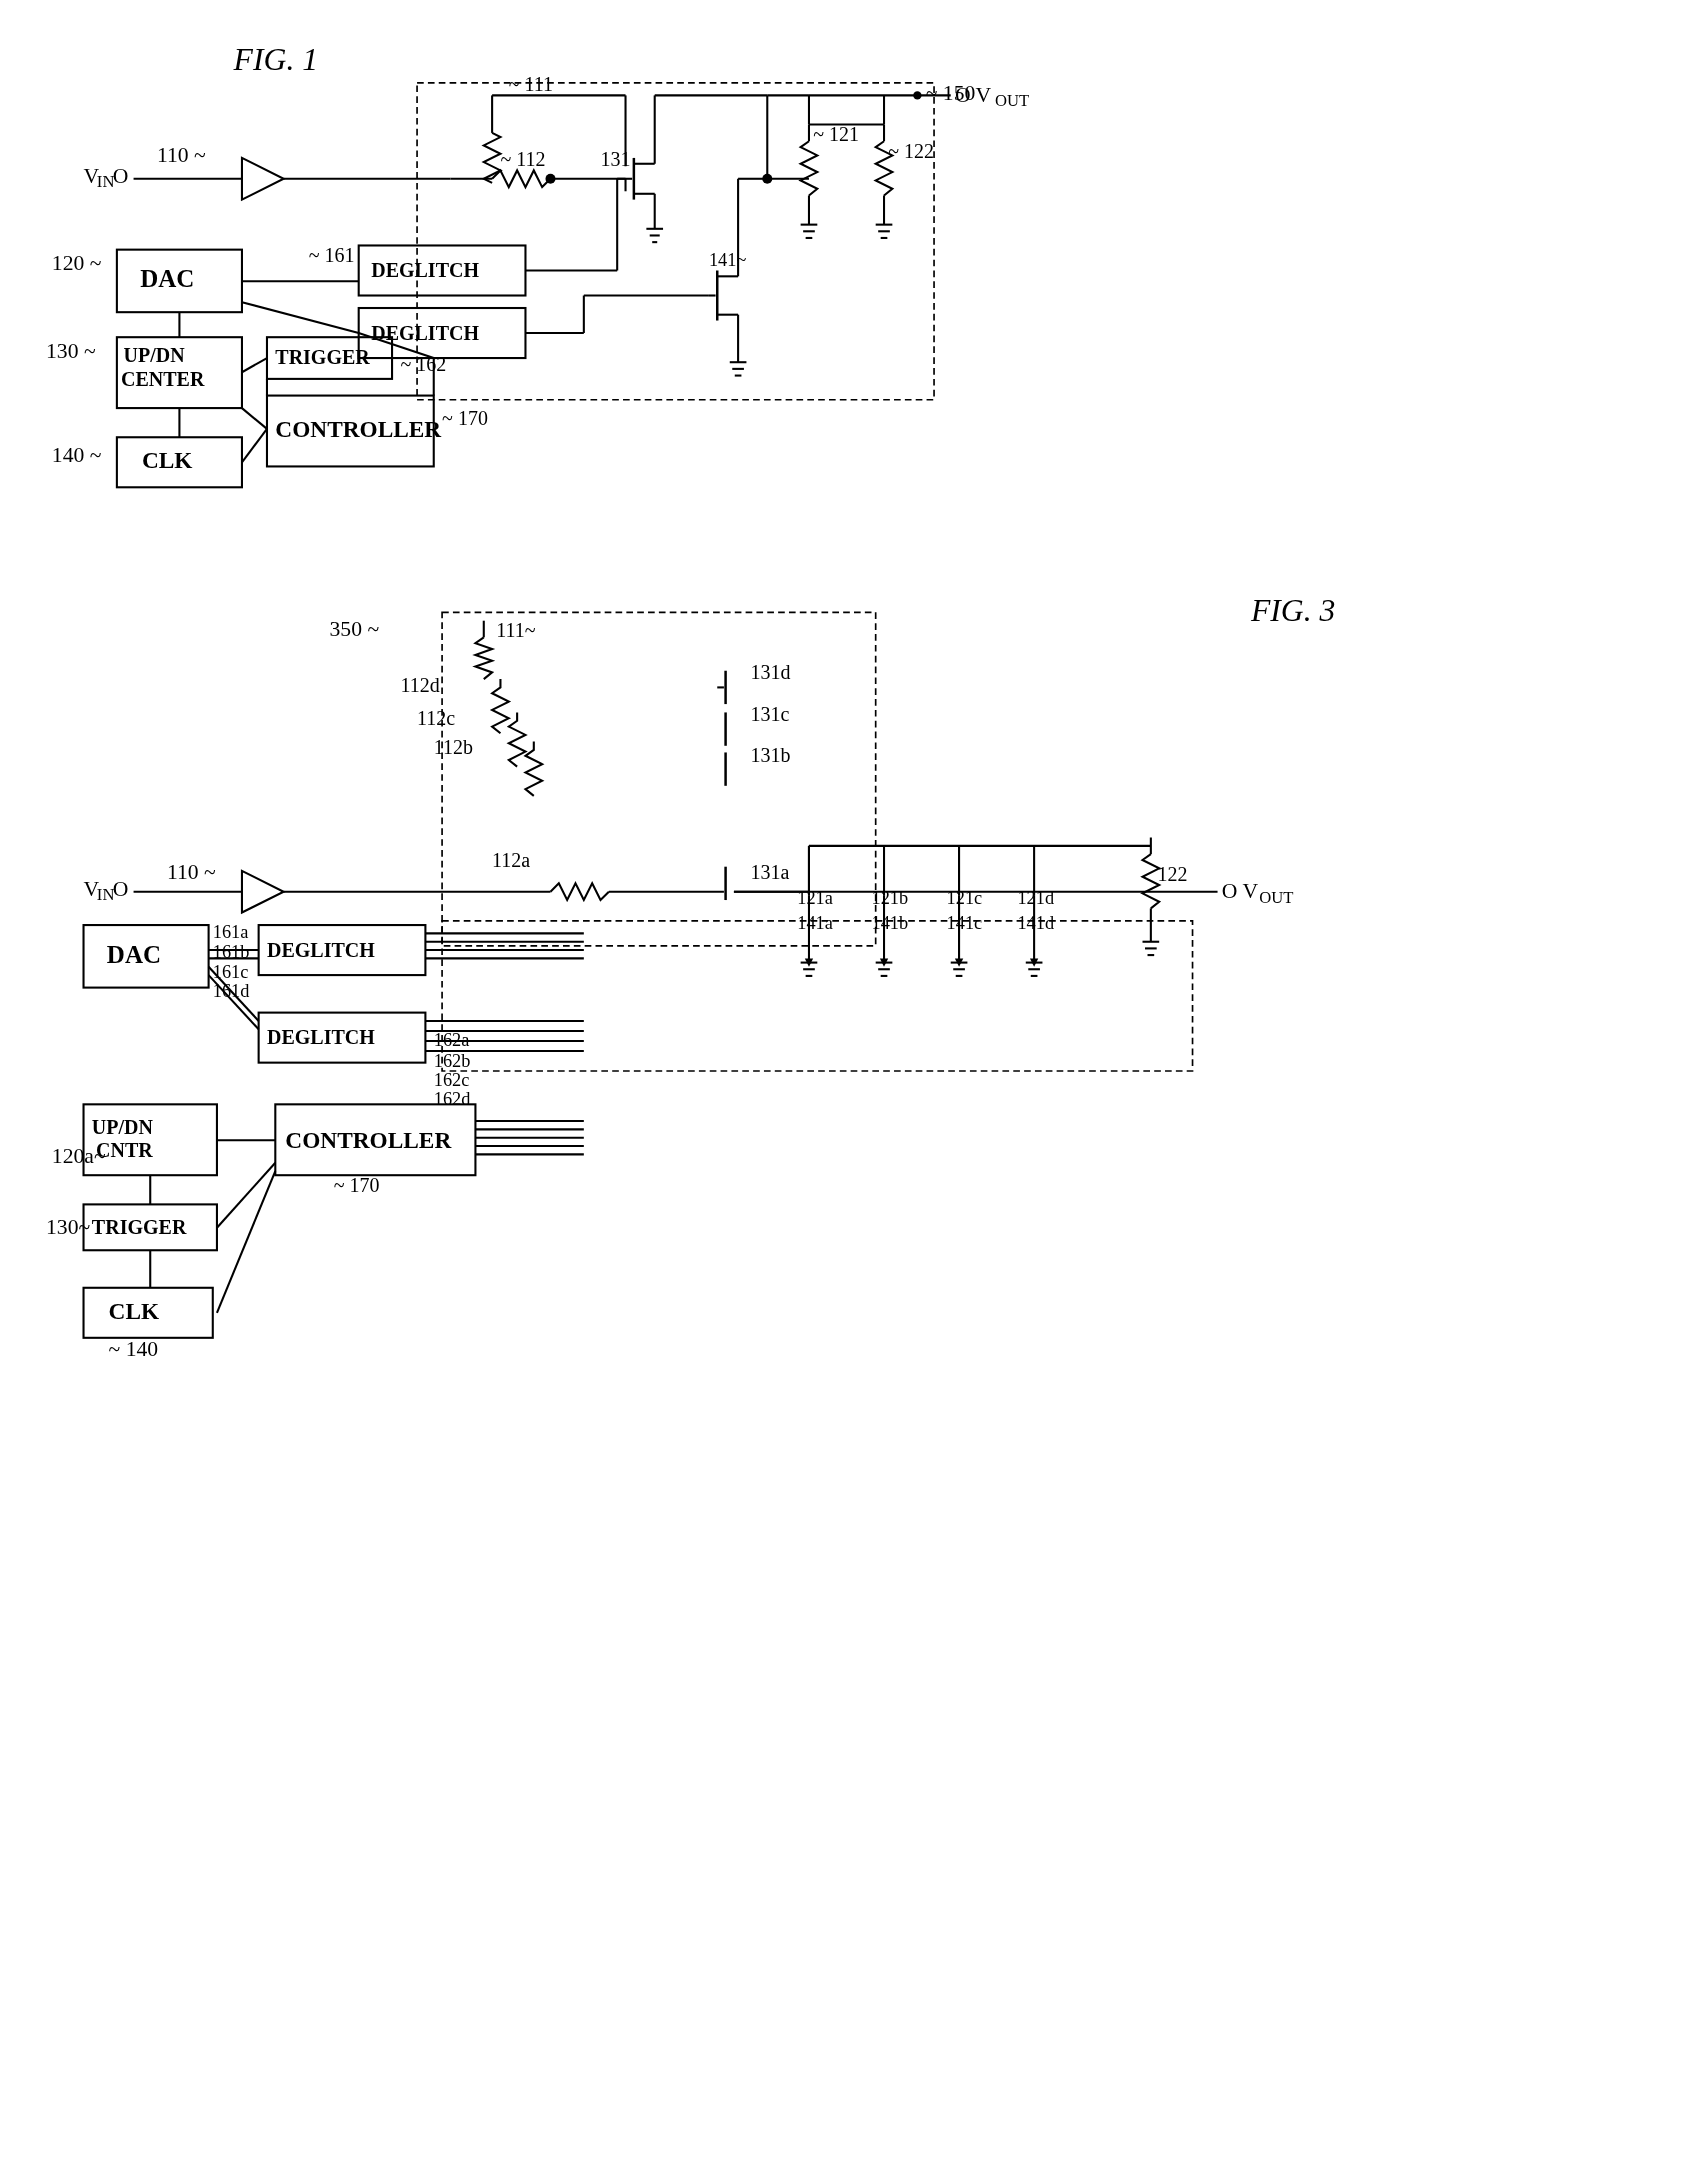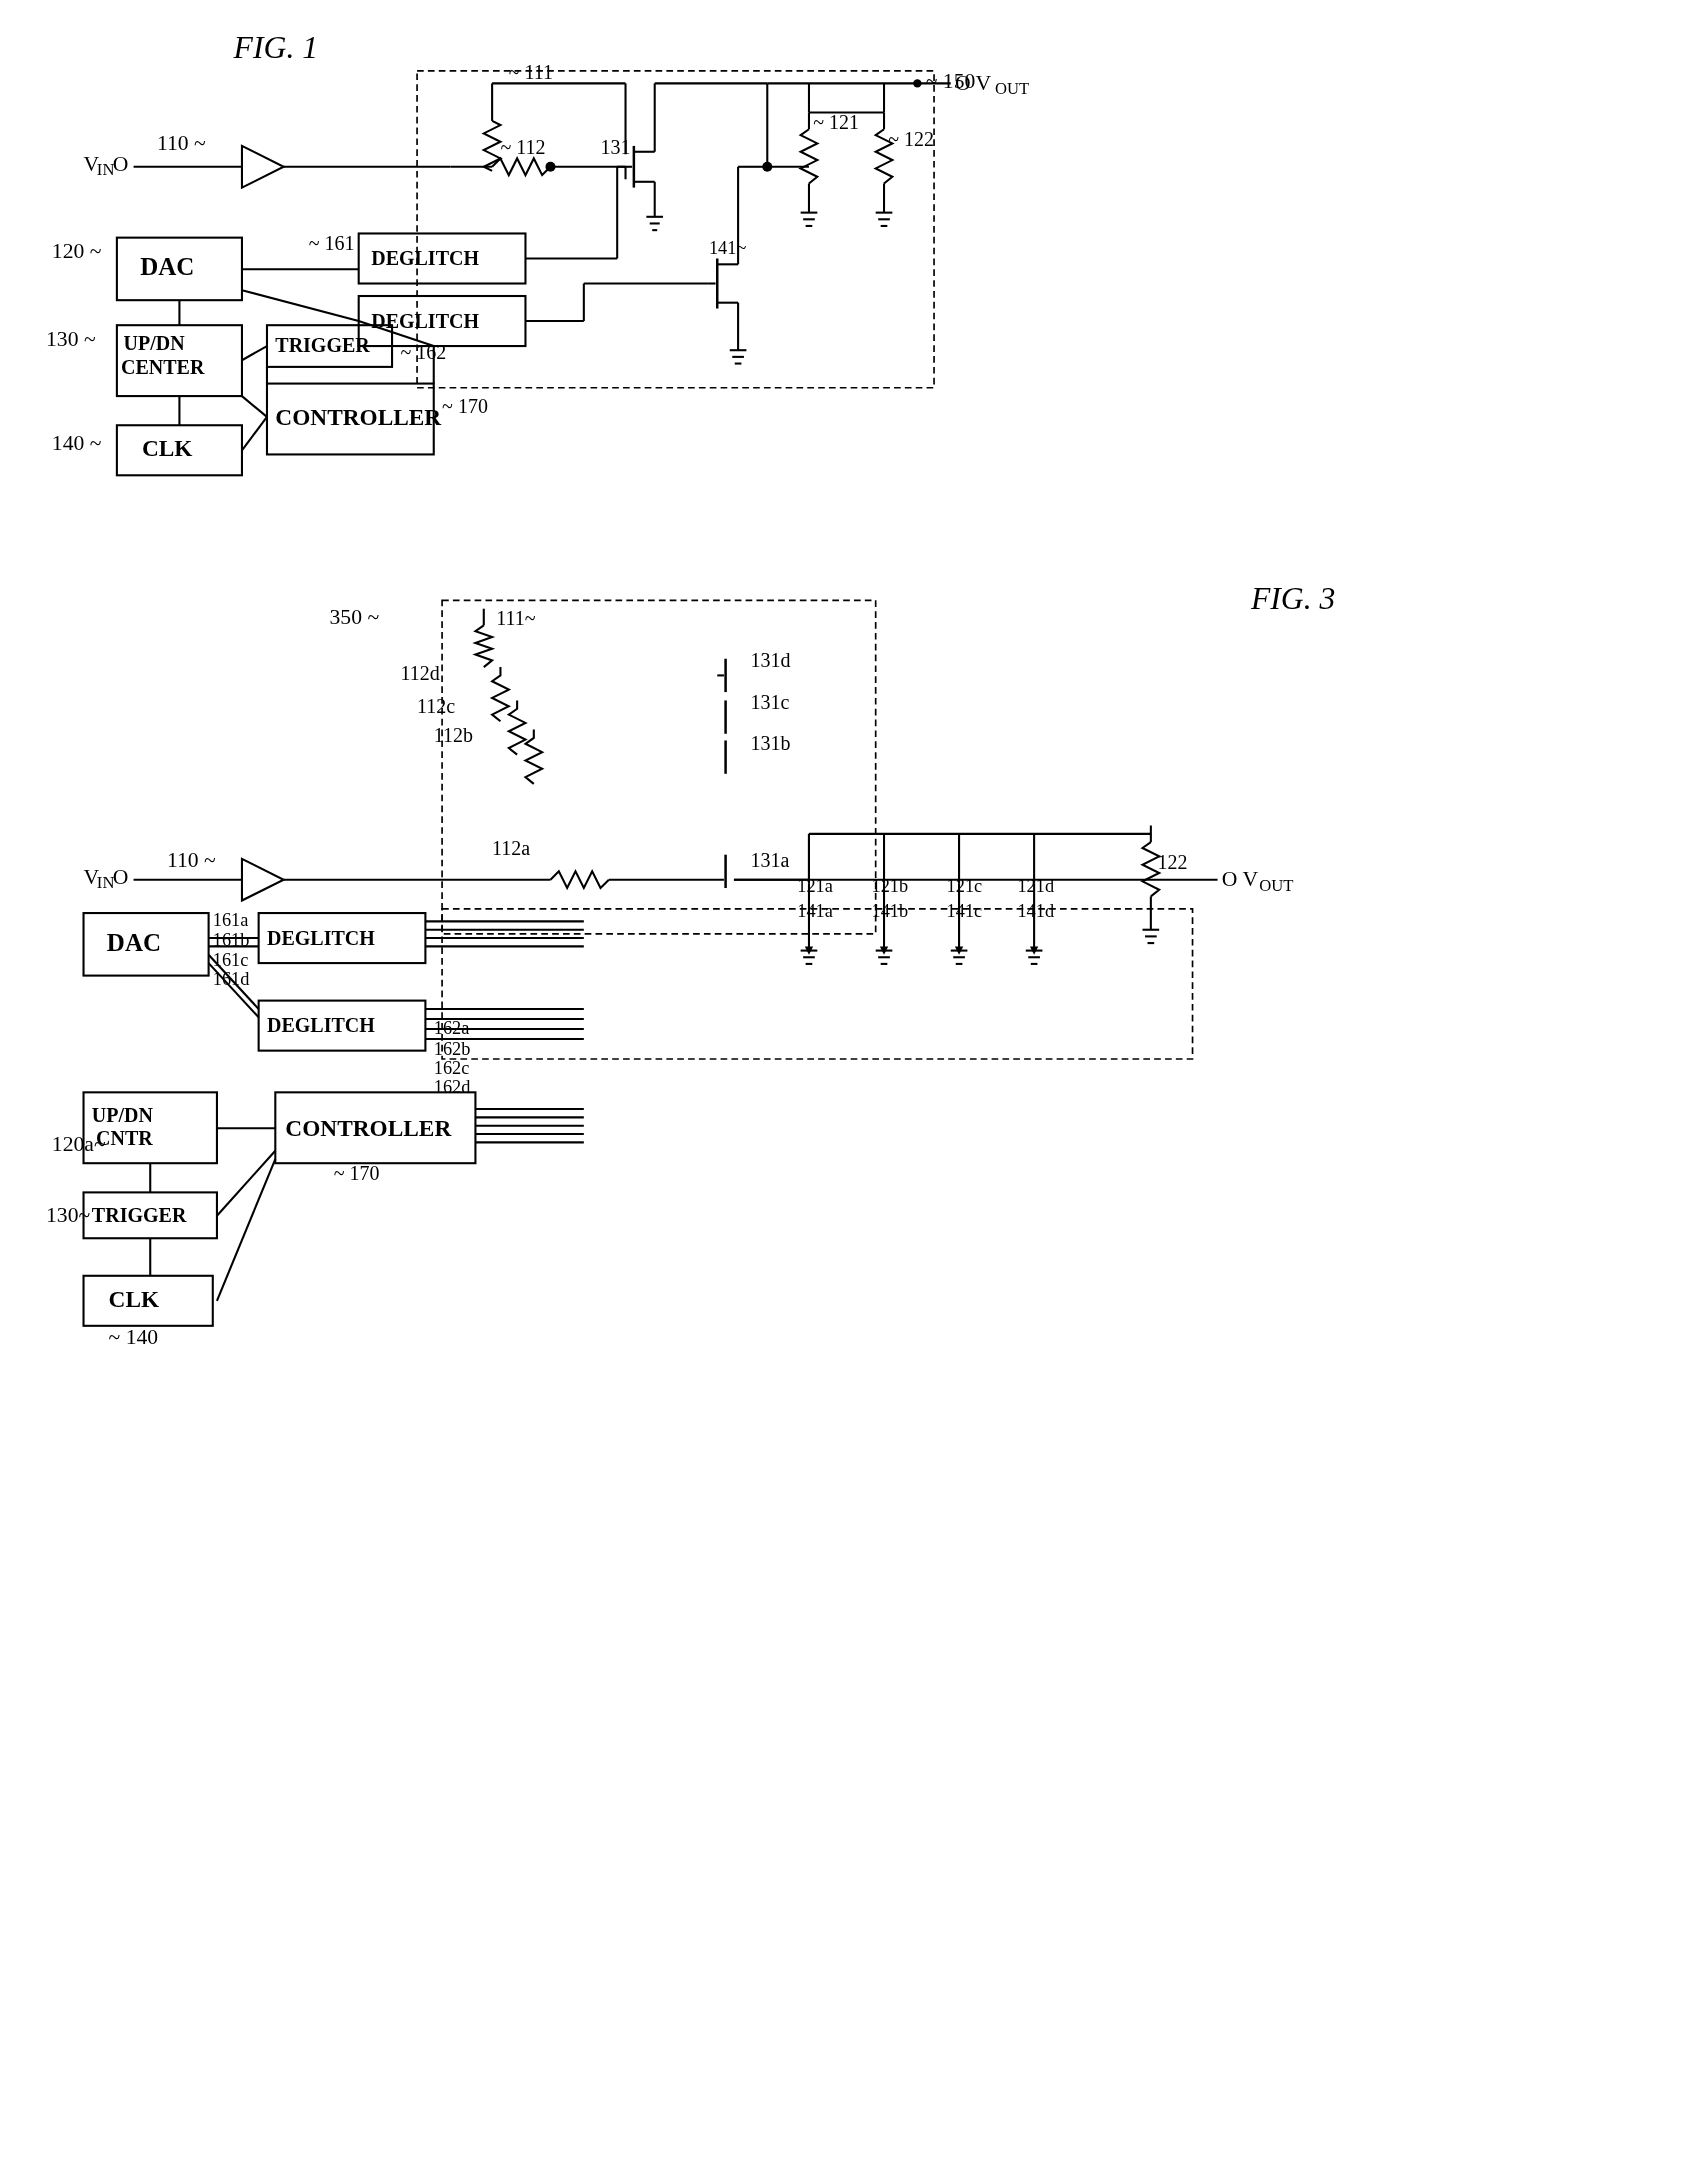--- a/index.html
+++ b/index.html
@@ -13,21 +13,21 @@
     }
     .page {
       width: 1708px;
       min-height: 2183px;
       background: #ffffff;
       position: relative;
     }
     
     .diagram-container {
       position: absolute;
-      top: 0;
+      top: 12px;
       left: 0;
       width: 1708px;
       height: 1529px;
     }
     svg {
       width: 1708px;
       height: 2183px;
     }
   </style>
 </head>

